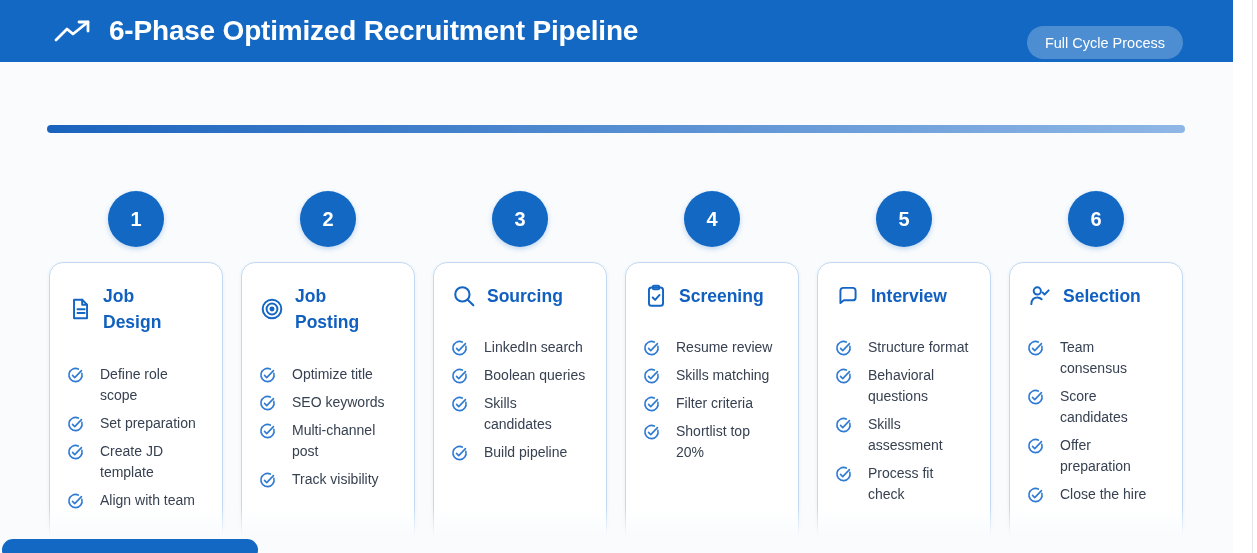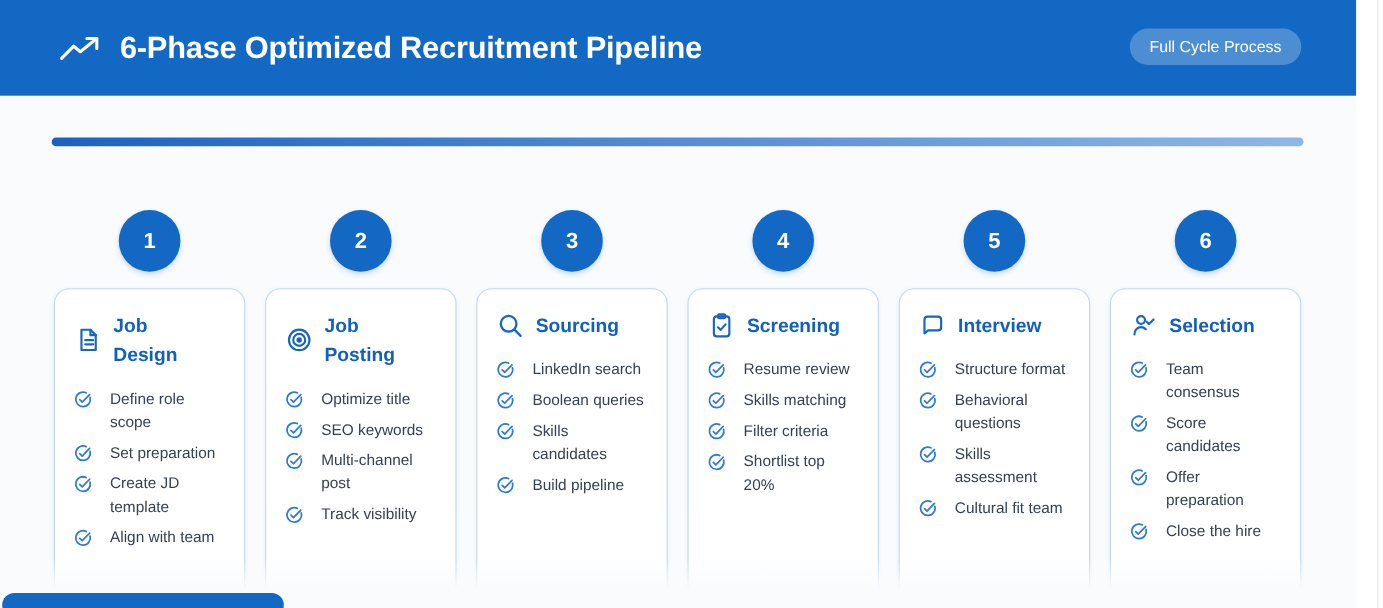--- a/index.html
+++ b/index.html
@@ -5,21 +5,21 @@
   * { margin:0; padding:0; box-sizing:border-box; }
   html,body { width:1257px; height:553px; background:#ffffff; overflow:hidden;
               font-family:"Liberation Sans", sans-serif; }
   .viewport { position:relative; width:1257px; height:553px; background:#ffffff; }
   .page { position:absolute; left:0; top:0; width:1233px; height:553px;
           background:var(--page_bg,#f9fbfd); overflow:hidden; }
   .edge-line { position:absolute; left:1252px; top:0; width:1px; height:553px;
                background:var(--edge_line,#e3e6ea); }
 
   
-  .header { position:absolute; left:0; top:0; width:1233px; height:87px;
+  .header { position:absolute; left:0; top:0; width:1233px; height:62px;
             background:var(--header_bg,#1268c3); display:flex; align-items:center;
             padding-left:53px; }
   .trend { width:40px; height:28px; margin-right:16px; display:inline-flex; }
   .title { color:#ffffff; font-size:28px; font-weight:700; letter-spacing:-0.2px; }
   .badge { position:absolute; right:50px; top:26px; height:33px; padding:4px 18px;
            border-radius:17px; background:var(--badge_bg,rgba(255,255,255,0.25));
            color:#ffffff; font-size:14.5px; display:flex; align-items:center; cursor:pointer; }
 
   
   .timeline { position:absolute; left:47px; top:125px; width:1138px; height:8px;
@@ -35,21 +35,21 @@
             font-size:20px; font-weight:700;
             display:flex; align-items:center; justify-content:center;
             box-shadow:0 2px 5px rgba(18,104,195,0.25); }
 
   
   .cards { position:absolute; left:49px; top:262px; width:1134px;
            display:grid; grid-template-columns:repeat(6,1fr); gap:18px; }
   .card { background:var(--card_bg,#ffffff); border:1.5px solid var(--card_border,#c2d8f0);
           border-radius:14px; height:300px; padding:20px 16px 0 17px;
           box-shadow:0 1px 4px rgba(30,90,160,0.06); }
-  .card-head { display:flex; align-items:center; gap:10px; margin-bottom:16px; }
+  .card-head { display:flex; align-items:center; gap:10px; margin-bottom:28px; }
   .card-icon { width:26px; height:26px; flex:0 0 26px; display:inline-flex; }
   .card-icon svg { width:26px; height:26px; }
   .card-title { color:var(--title_color,#1160c0); font-size:17.5px; font-weight:700;
                 line-height:1.5; width:min-content; }
   .item { display:flex; align-items:flex-start; gap:16px; margin-bottom:7px; }
   .check { width:17px; height:17px; flex:0 0 17px; margin-top:2px; display:inline-flex; }
   .check svg { width:17px; height:17px; }
   .item-text { color:var(--item_color,#374151); font-size:14px; line-height:1.5;
                max-width:104px; }
 
@@ -337,21 +337,21 @@
               </span>
        <span class="item-text">Skills assessment</span>
      </div>
             <div class="item">
        <span class="check">
                 <svg viewBox="0 0 16 16" fill="none" stroke="var(--check_color,#2e7ad4)" stroke-width="1.5" stroke-linecap="round" stroke-linejoin="round">
                   <path d="M13.99 6.9 A6.2 6.2 0 1 1 10.62 2.88"></path>
                   <path d="M5.2 8.8 l2.1 2.1 L13.6 4.4"></path>
                 </svg>
               </span>
-       <span class="item-text">Cultural fit team</span>
+       <span class="item-text">Process fit check</span>
      </div>
           </div>
      </div>
         <div class="card">
        <div class="card-head">
          <span class="card-icon">
               <svg viewBox="0 0 24 24" fill="none" stroke="var(--icon_color,#1565c4)" stroke-width="1.8" stroke-linecap="round" stroke-linejoin="round">
                 <circle cx="9.5" cy="7.3" r="3.3"></circle>
                 <path d="M4 19.5 c0-4.2 2.7-6.2 5.5-6.2 1.7 0 3.1 0.7 4 1.7"></path>
                 <path d="M14.3 8.7 l1.9 1.9 L20 6.8"></path>

